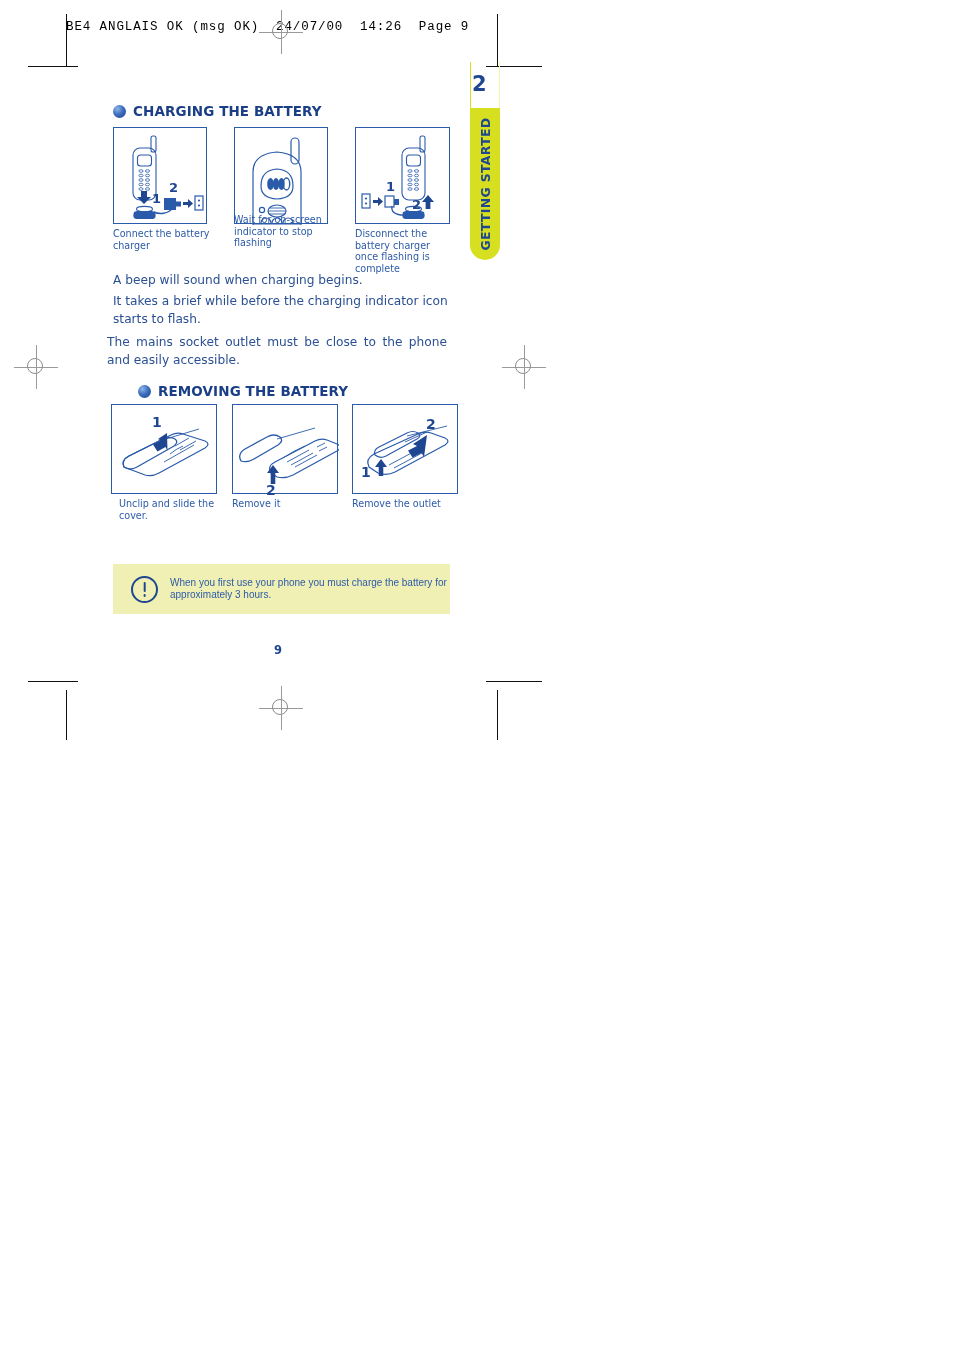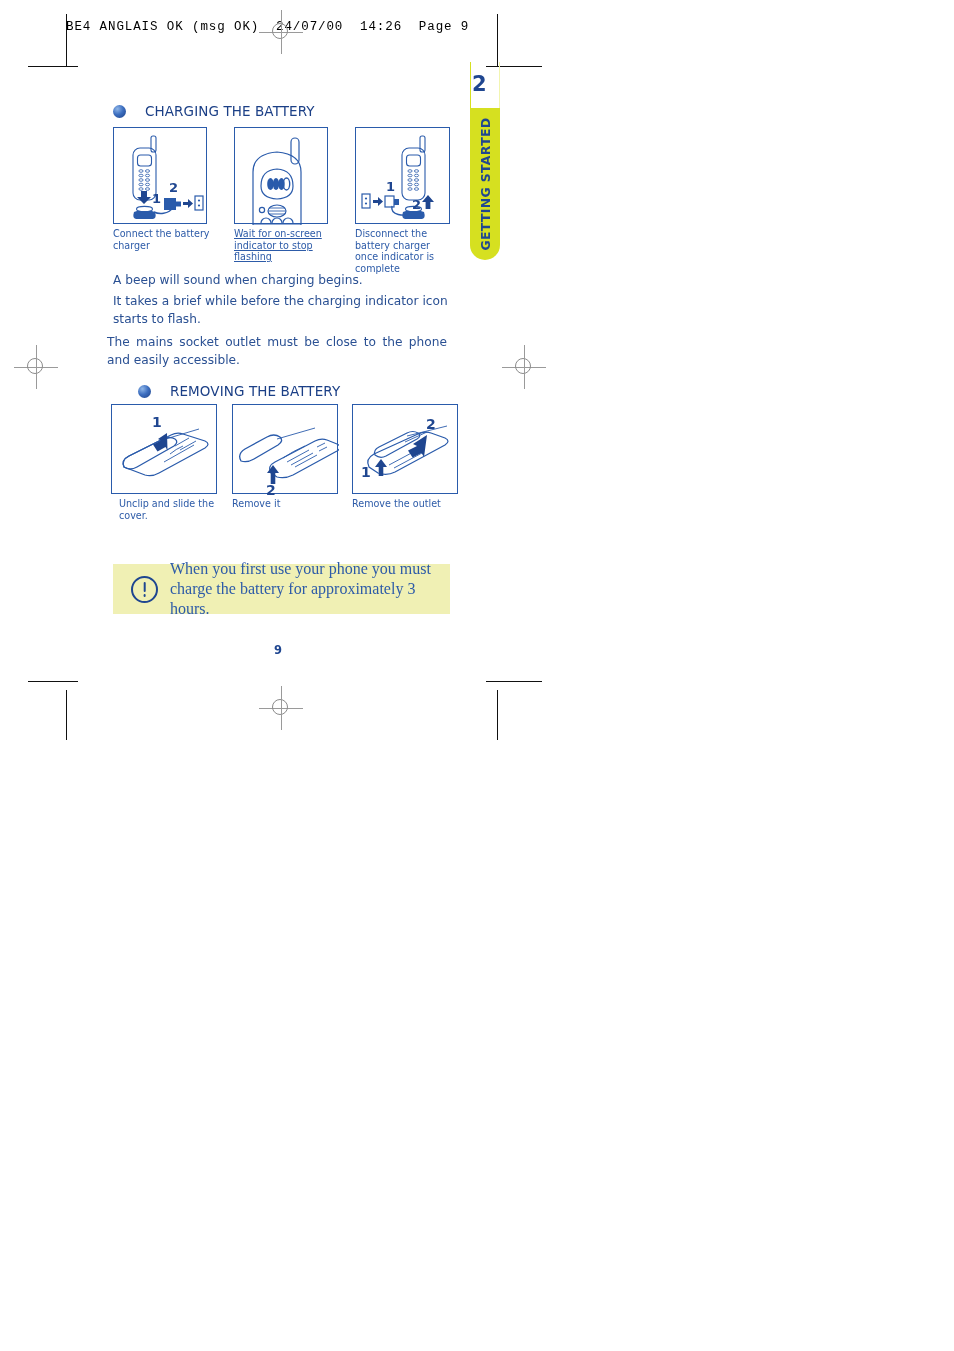--- a/index.html
+++ b/index.html
@@ -116,25 +116,24 @@
     gap: 7px;
   }
   .bullet-sphere {
     width: 13px; height: 13px;
     border-radius: 50%;
     background: radial-gradient(circle at 34% 30%, #8fb6e8 0%, #3d6fc0 45%, #1b3f86 100%);
     flex: none;
   }
   .section-title {
     font-size: 13.5px;
-    font-weight: normal;
+    font-weight: bold;
     color: #1b3f86;
     font-family: "DejaVu Sans", sans-serif;
     letter-spacing: 0.1px;
-    margin-left: 12px;
   }
   .fig {
     position: absolute;
     box-sizing: border-box;
     border: 1.6px solid #2a5bab;
     background: #ffffff;
   }
   .figcap {
     position: absolute;
     font-size: 9.6px;
@@ -188,24 +187,24 @@
   .note-icon::after {
     content: "";
     position: absolute;
     left: 50%; top: 16.5px;
     transform: translateX(-50%);
     width: 2.8px; height: 2.8px;
     background: #1f4690;
     border-radius: 50%;
   }
   .note-text {
-    font-size: 16px;
-    line-height: 20px;
+    font-size: 10px;
+    line-height: 12px;
     color: #2d5ba8;
-    font-family: Liberation Serif, serif;
+    font-family: Liberation Sans, sans-serif;
   }
 
   
   .pageno {
     position: absolute;
     left: 274px;
     top: 643px;
     font-size: 11.5px;
     font-weight: bold;
     color: #1f4690;
@@ -336,21 +335,21 @@
 
       <g fill="#2a5bab">
         <path d="M34 50 q-4 6 0 12 q-3.4 -6 0 -12 z"></path>
         <ellipse cx="35.5" cy="56" rx="3.2" ry="6"></ellipse>
         <ellipse cx="41" cy="56" rx="3.2" ry="6"></ellipse>
         <ellipse cx="46.5" cy="56" rx="3.2" ry="6"></ellipse>
       </g>
       <ellipse cx="51.5" cy="56" rx="3.2" ry="6" fill="none" stroke="#2a5bab" stroke-width="1.4"></ellipse>
     </svg>
   </div>
-  <div class="figcap" style="left:234px; top:228px; width:100px;text-decoration:underline;">Wait for on-screen indicator to stop flashing</div>
+  <div class="figcap" style="left:234px; top:214px; width:100px;">Wait for on-screen indicator to stop flashing</div>
 
   <div class="fig" style="left:355px; top:127px; width:95px; height:97px;">
     <svg viewBox="0 0 95 97" width="95" height="97">
       <g fill="none" stroke="#2a5bab" stroke-width="1.1">
         <rect x="64" y="8" width="5" height="16" rx="2"></rect>
         <rect x="46" y="20" width="23" height="52" rx="7"></rect>
         <rect x="50.5" y="27" width="14" height="11" rx="3"></rect>
         <g stroke-width="0.8">
           <ellipse cx="54" cy="43" rx="2.1" ry="1.3"></ellipse>
             <ellipse cx="60.5" cy="43" rx="2.1" ry="1.3"></ellipse>
@@ -384,21 +383,21 @@
       <g fill="none" stroke="#2a5bab" stroke-width="1.2">
         <rect x="29" y="68" width="9" height="11"></rect>
       </g>
       <rect x="38" y="71" width="5" height="6" fill="#2a5bab"></rect>
 
       <path d="M66 74 l6 -7 l6 7 h-3.6 v7 h-4.8 v-7 z" fill="#1f4690"></path>
       <text x="56" y="81" font-family="DejaVu Sans, sans-serif" font-size="13" font-weight="bold" fill="#1f4690">2</text>
       <text x="30" y="63" font-family="DejaVu Sans, sans-serif" font-size="13" font-weight="bold" fill="#1f4690">1</text>
     </svg>
   </div>
-  <div class="figcap" style="left:355px; top:228px; width:100px;">Disconnect the battery charger once indicator is complete</div>
+  <div class="figcap" style="left:355px; top:228px; width:100px;">Disconnect the battery charger once flashing is complete</div>
 
   <div class="para" style="left:113px; top:271px;">A beep will sound when charging begins.</div>
   <div class="para" style="left:113px; top:292px;">It takes a brief while before the charging indicator icon starts to flash.</div>
   <div class="para just" style="left:107px; top:333px;">The mains socket outlet must be close to the phone and easily accessible.</div>
 
   <div class="section-head" style="left:113px; top:383px;padding-left:25px;">
     <span class="bullet-sphere"></span>
     <span class="section-title">REMOVING THE BATTERY</span>
   </div>
 

